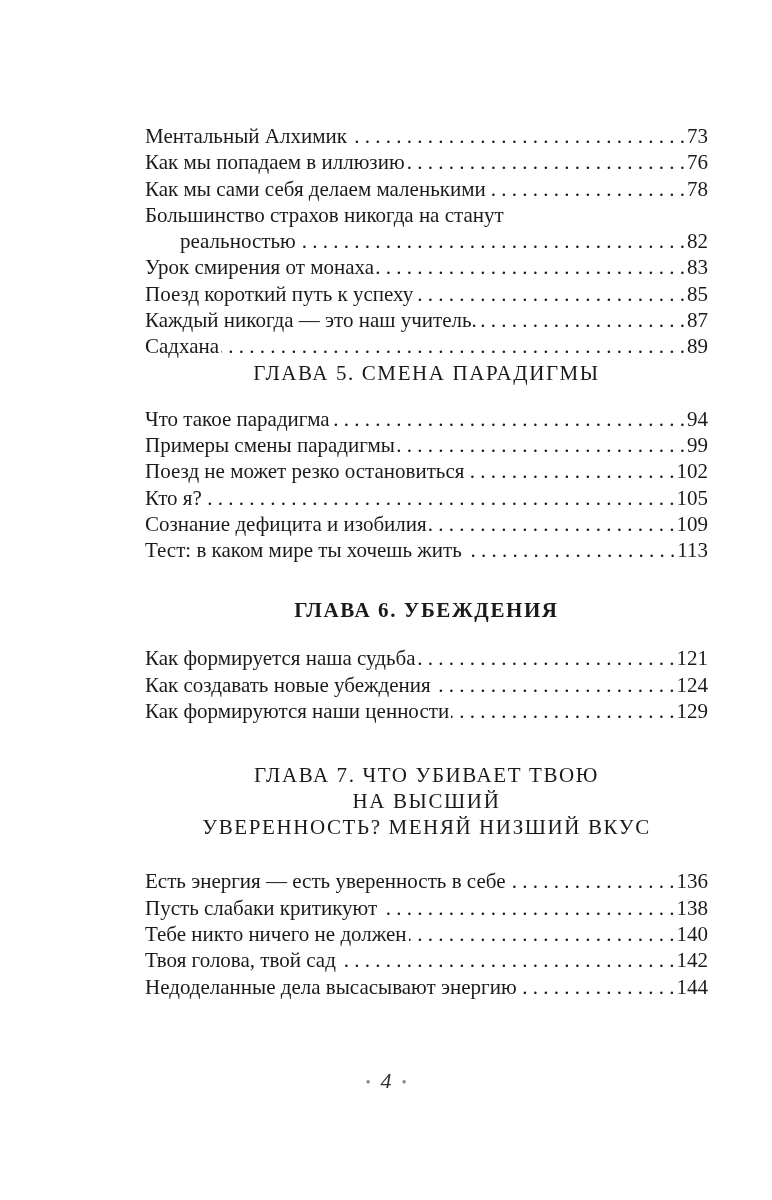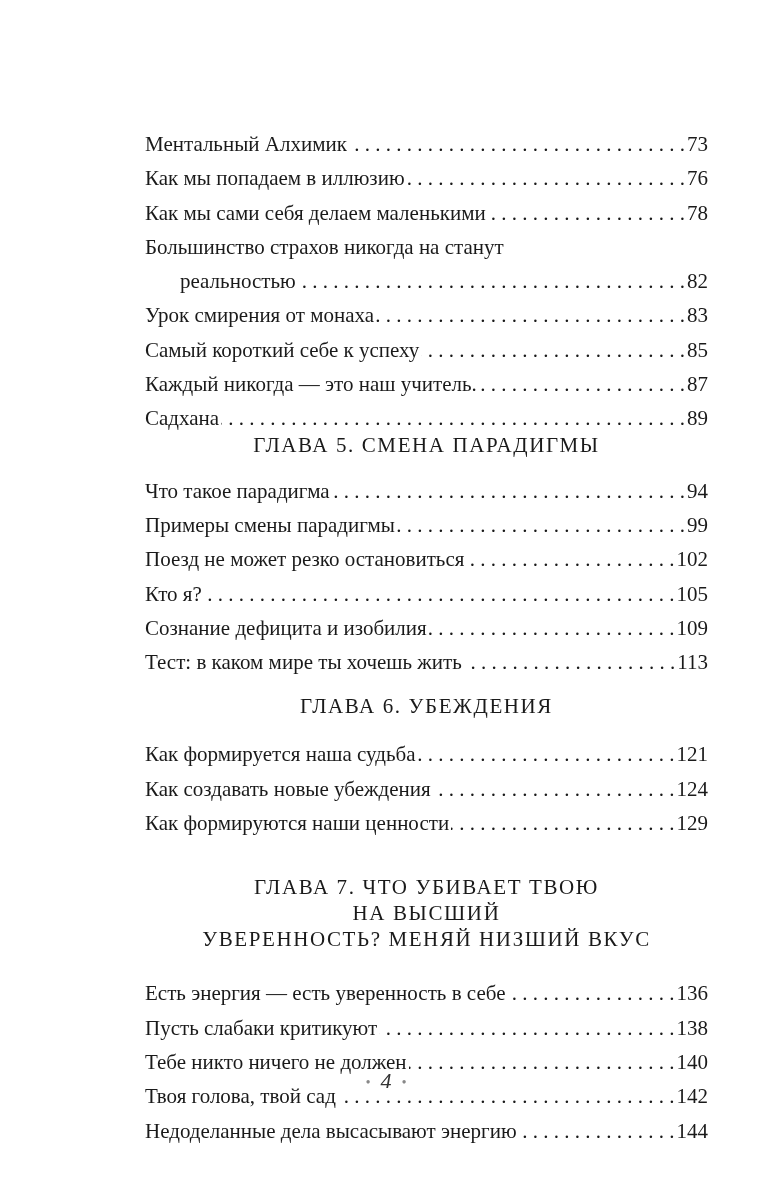--- a/index.html
+++ b/index.html
@@ -1,20 +1,20 @@
 <!DOCTYPE html>
 <html><head>
   <meta charset="utf-8">
   <style>
     html, body { margin: 0; padding: 0; background: #ffffff; }
     body { width: 772px; height: 1200px; position: relative; overflow: hidden;
            font-family: "DejaVu Serif", "Liberation Serif", serif; color: #1a1a1a; }
     .page { position: absolute; left: 145px; top: 123px; width: 563px; }
     .toc-row { display: flex; align-items: baseline; font-size: 21px; line-height: 26.3px; height: 26.3px;
-               font-family: "Liberation Serif", serif; margin-top: 8px; }
+               font-family: "Liberation Serif", serif; }
     .toc-row .title { white-space: nowrap; }
     .toc-row .leader { flex: 1; overflow: hidden; white-space: nowrap; margin: 0 2px; letter-spacing: 3px; }
     .toc-row .leader::before { content: ". . . . . . . . . . . . . . . . . . . . . . . . . . . . . . . . . . . . . . . . . . . . . . . . . . . . . . . . . . . . . . . . . . . . . . . . . . . . . . . . . . . . . . . . . . . . . . . . . . . . . . . . . . . . . . . . . . . . . ."; letter-spacing: 0; word-spacing: 0px; display: block; direction: rtl; text-align: left; }
     .toc-row .pg { white-space: nowrap; }
     .toc-row.first-line { height: 26.3px; text-align: right; }
     .toc-row.indent { padding-left: 35px; }
     .chapter { text-align: center; font-family: "Liberation Serif", serif; font-size: 21px;
                letter-spacing: 1.6px; line-height: 26px; }
     .pagenum { position: absolute; left: 0; width: 772px; top: 1068px; text-align: center;
                font-family: "Liberation Serif", serif; font-style: italic; font-size: 22px; color: #333; }
@@ -48,21 +48,21 @@
         <span class="title">реальностью</span>
         <span class="leader"></span>
         <span class="pg">82</span>
       </div>
     <div class="toc-row">
         <span class="title">Урок смирения от монаха</span>
         <span class="leader"></span>
         <span class="pg">83</span>
       </div>
     <div class="toc-row">
-        <span class="title">Самый короткий себе к успеху</span>
+        <span class="title">Поезд короткий путь к успеху</span>
         <span class="leader"></span>
         <span class="pg">85</span>
       </div>
     <div class="toc-row">
         <span class="title">Каждый никогда — это наш учитель.</span>
         <span class="leader"></span>
         <span class="pg">87</span>
       </div>
     <div class="toc-row">
         <span class="title">Садхана</span>
@@ -98,21 +98,21 @@
         <span class="leader"></span>
         <span class="pg">109</span>
       </div>
     <div class="toc-row">
         <span class="title">Тест: в каком мире ты хочешь жить</span>
         <span class="leader"></span>
         <span class="pg">113</span>
       </div>
   </div>
 
-  <div class="chapter" style="margin-top:18px;margin-bottom:22px;">ГЛАВА 6. УБЕЖДЕНИЯ</div>
+  <div class="chapter" style="margin-top:34px;margin-bottom:22px;font-weight:bold;">ГЛАВА 6. УБЕЖДЕНИЯ</div>
   <div>
     <div class="toc-row">
         <span class="title">Как формируется наша судьба</span>
         <span class="leader"></span>
         <span class="pg">121</span>
       </div>
     <div class="toc-row">
         <span class="title">Как создавать новые убеждения</span>
         <span class="leader"></span>
         <span class="pg">124</span>

